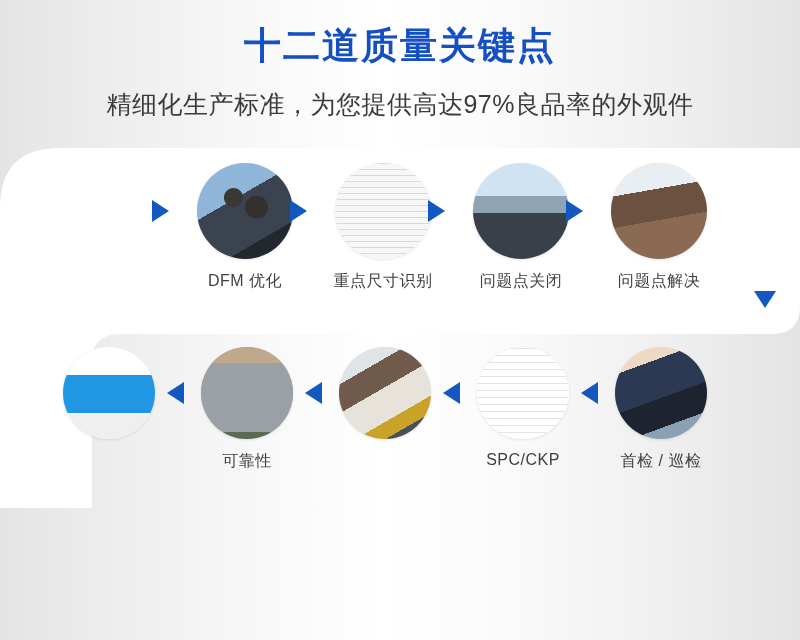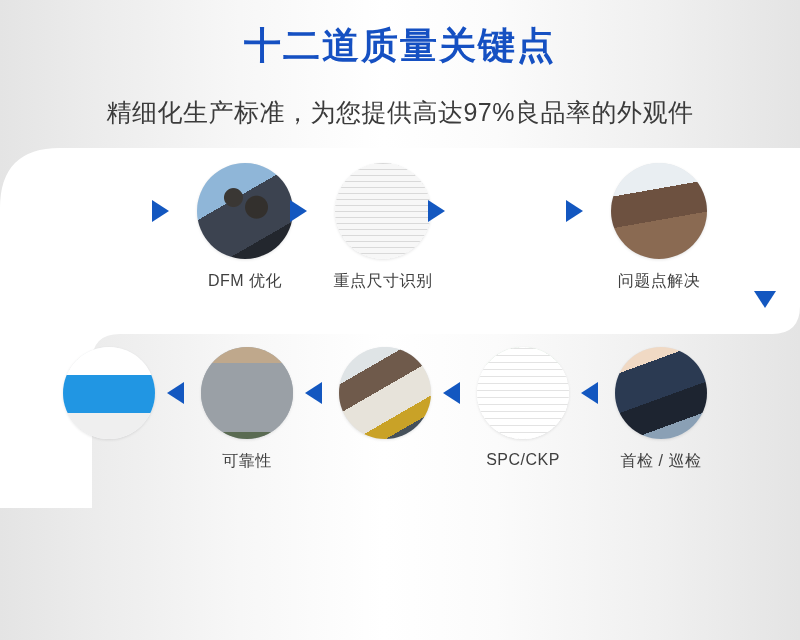--- a/index.html
+++ b/index.html
@@ -11,21 +11,21 @@
   .page{position:relative;width:800px;height:640px;}
 
   
   .hdr{position:absolute;left:0;top:0;width:800px;text-align:center;}
   .title{
     margin:0;padding-top:26px;
     font-size:37px;font-weight:bold;letter-spacing:2px;
     color:#1550c2;line-height:1.1;
   }
   .subtitle{
-    margin:16px;padding-top:14px;
+    margin:8px;padding-top:14px;
     font-size:25px;color:#3b3b3b;letter-spacing:.5px;line-height:1.2;
   }
 
   
   .band{position:absolute;left:0;top:148px;width:800px;height:360px;}
   .band svg{display:block;}
 
   
   .step{position:absolute;width:120px;text-align:center;}
   .bubble{
@@ -125,20 +125,26 @@
     <span class="lbl">DFM 优化</span>
   </div>
 
   <div class="step row1" style="left:323px;top:163px;">
     <div class="bubble">
         <div class="ph drawing"></div>
       </div>
     <span class="lbl">重点尺寸识别</span>
   </div>
 
+  <div class="step row1" style="left:461px;top:163px;">
+    <div class="bubble">
+        <div class="ph cmm"></div>
+      </div>
+    <span class="lbl">问题点关闭</span>
+  </div>
 
   <div class="step row1" style="left:599px;top:163px;">
     <div class="bubble">
         <div class="ph meeting"></div>
       </div>
     <span class="lbl">问题点解决</span>
   </div>
 
   <div class="arw right" style="left:152px;top:200px;"></div>
   <div class="arw right" style="left:290px;top:200px;"></div>

